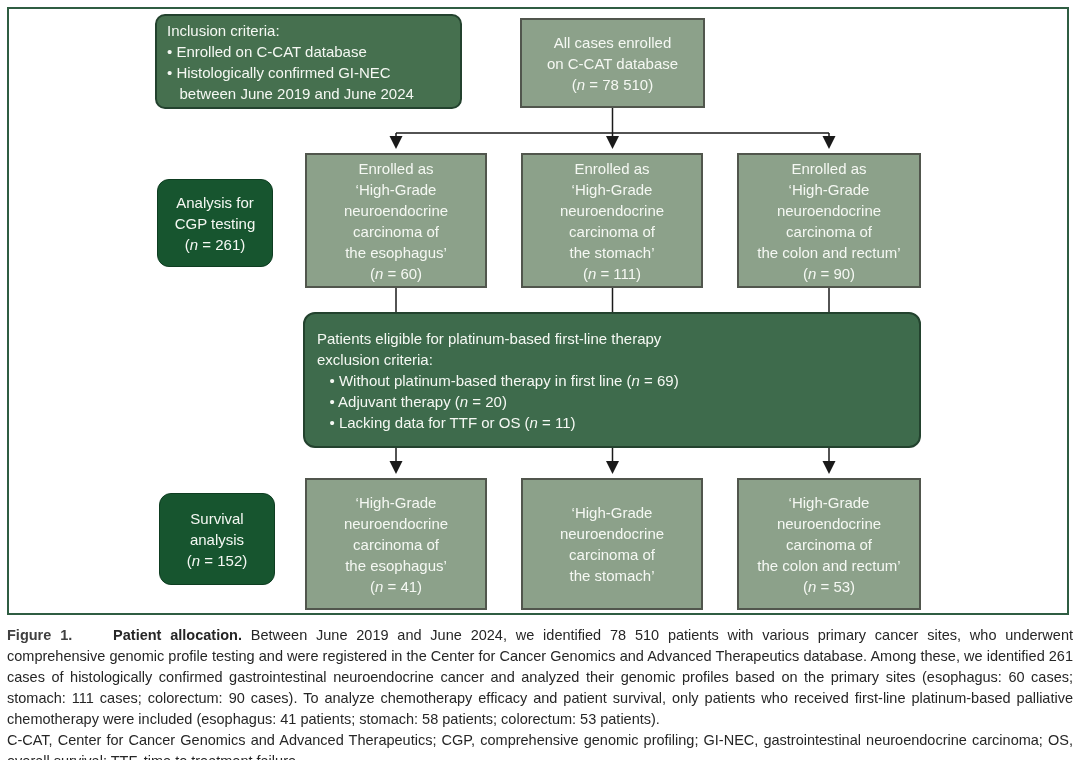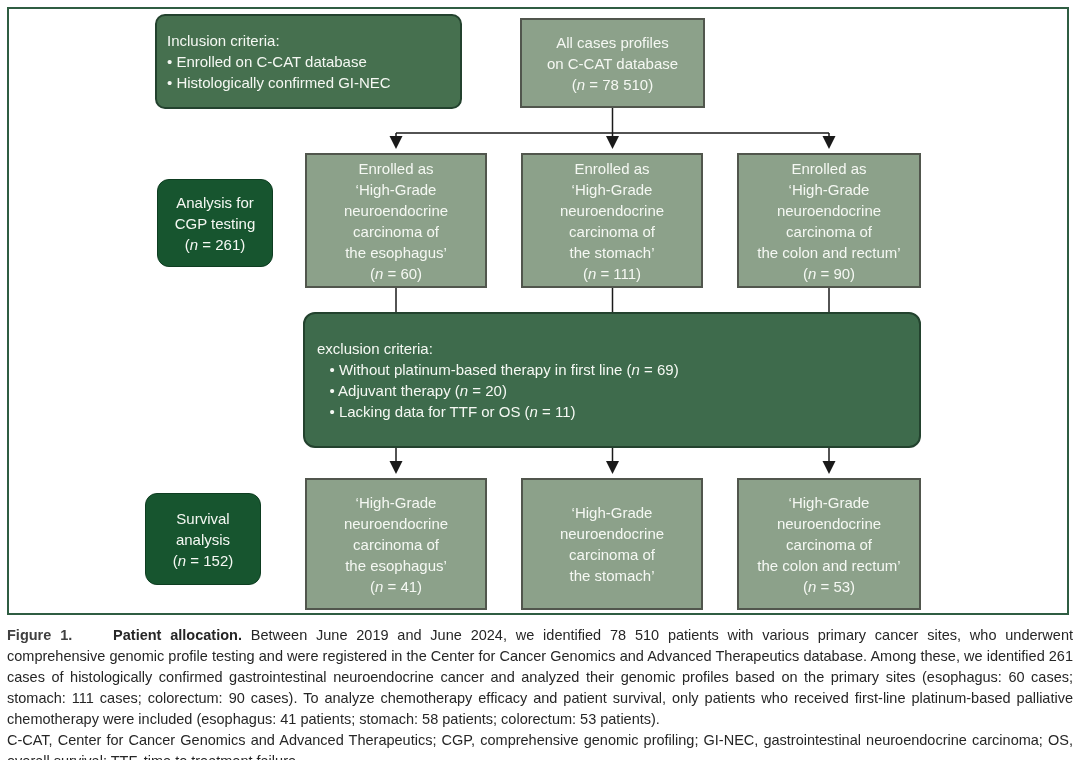--- a/index.html
+++ b/index.html
@@ -61,21 +61,21 @@
   #box-enrolled-0 { left: 305px; top: 153px; width: 182px; height: 135px; }
   #box-enrolled-1 { left: 521px; top: 153px; width: 182px; height: 135px; }
   #box-enrolled-2 { left: 737px; top: 153px; width: 184px; height: 135px; }
   #box-elig {
     left: 303px; top: 312px; width: 618px; height: 136px;
     border-radius: 12px;
     padding: 4px 12px;
     background: #3e6b4c;
     justify-content: center;
   }
-  #box-survival { left: 145px; top: 493px; width: 116px; height: 92px; }
+  #box-survival { left: 159px; top: 493px; width: 116px; height: 92px; }
   #box-outcome-0 { left: 305px; top: 478px; width: 182px; height: 132px; }
   #box-outcome-1 { left: 521px; top: 478px; width: 182px; height: 132px; }
   #box-outcome-2 { left: 737px; top: 478px; width: 184px; height: 132px; }
   .caption {
     position: absolute;
     left: 7px; top: 625px;
     width: 1066px;
     font-size: 14.5px;
     line-height: 21px;
     color: #262626;
@@ -110,24 +110,25 @@
       <path d="M396,448 V471" marker-end="url(#arr)"></path>
       <path d="M612.5,448 V471" marker-end="url(#arr)"></path>
       <path d="M829,448 V471" marker-end="url(#arr)"></path>
     </g>
   </svg>
 
   <div id="box-inclusion" class="box medgreen">
       <div>Inclusion criteria:</div>
       <div>• Enrolled on C-CAT database</div>
       <div>• Histologically confirmed GI-NEC</div>
+      <div>   between June 2019 and June 2024</div>
     </div>
 
   <div id="box-allcases" class="box sage">
-      <div>All cases profiles</div>
+      <div>All cases enrolled</div>
       <div>on C-CAT database</div>
       <div>(<i>n</i> = 78 510)</div>
     </div>
 
   <div id="box-cgp" class="box darkgreen">
       <div>Analysis for</div>
       <div>CGP testing</div>
       <div>(<i>n</i> = 261)</div>
     </div>
 
@@ -150,20 +151,21 @@
   <div id="box-enrolled-2" class="box sage">
       <div>Enrolled as</div>
       <div>‘High-Grade</div>
       <div>neuroendocrine</div>
       <div>carcinoma of</div>
       <div>the colon and rectum’</div>
       <div>(<i>n</i> = 90)</div>
     </div>
 
   <div id="box-elig" class="box medgreen">
+      <div>Patients eligible for platinum-based first-line therapy</div>
       <div>exclusion criteria:</div>
       <div>   • Without platinum-based therapy in first line (<i>n</i> = 69)</div>
       <div>   • Adjuvant therapy (<i>n</i> = 20)</div>
       <div>   • Lacking data for TTF or OS (<i>n</i> = 11)</div>
     </div>
 
   <div id="box-survival" class="box darkgreen">
       <div>Survival</div>
       <div>analysis</div>
       <div>(<i>n</i> = 152)</div>

